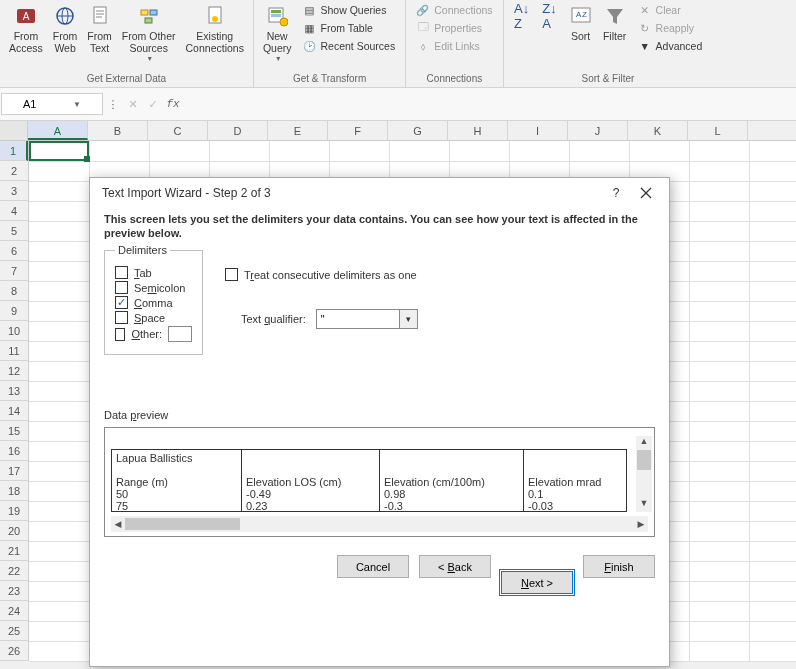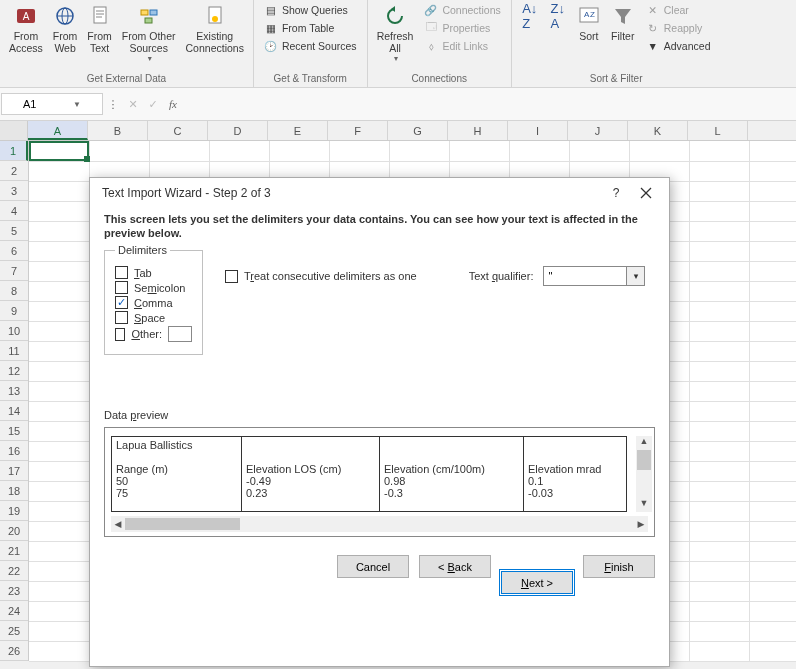--- a/index.html
+++ b/index.html
@@ -17,21 +17,21 @@
   .smbtn { display: flex; align-items: center; gap: 4px; font-size: 10.5px; color: #3b3b3b; padding: 1px 2px; cursor: pointer; }
   .smbtn.disabled { color: #a0a0a0; cursor: default; }
   .smbtn .sicon { width: 14px; height: 14px; display: inline-flex; align-items: center; justify-content: center; }
   .caret::after { content: "▾"; font-size: 8px; margin-left: 2px; color: #666; }
 
   
   .subbar { background: #f8f8f8; height: 33px; border-bottom: 1px solid #d4d4d4; display: flex; align-items: center; padding: 4px 1px; }
   .namebox { width: 102px; height: 22px; border: 1px solid #cfcfcf; background: #fff; font-size: 11px; padding: 2px 21px; display: flex; align-items: center; justify-content: space-between; }
   .namebox .dd { font-size: 8px; color: #666; }
   .subbar-btn { width: 20px; height: 22px; display: flex; align-items: center; justify-content: center; color: #666; font-size: 11px; }
-  .fx { font-style: italic; font-family: Liberation Serif, serif; }
+  .fx { font-style: italic; font-family: Liberation Mono, monospace; }
 
   
   .sheet { position: relative; background: #fff; }
   .col-headers { display: flex; height: 20px; background: #f0f0f0; border-bottom: 1px solid #ccc; }
   .corner { width: 28px; border-right: 1px solid #ccc; background: #e6e6e6; }
   .colh { width: 60px; border-right: 1px solid #d4d4d4; font-size: 11px; color: #555; text-align: center; line-height: 20px; }
   .colh.sel { background: #d9e1f2; border-bottom: 2px solid #217346; color: #217346; }
   .rows { display: flex; }
   .row-headers { display: flex; flex-direction: column; background: #f0f0f0; border-right: 1px solid #ccc; }
   .rowh { width: 28px; height: 20px; border-bottom: 1px solid #d4d4d4; font-size: 11px; color: #555; text-align: center; line-height: 20px; }
@@ -52,29 +52,29 @@
   .instruct { margin-bottom: 10px; line-height: 14px; font-weight: bold; }
 
   .delim-area { display: flex; align-items: flex-start; gap: 22px; }
   .delim-box { border: 1px solid #c0c0c0; padding: 1px 10px 10px 10px; position: relative; width: 99px; }
   .delim-box .legend { position: relative; top: -8px; background: #fff; padding: 0 3px; display: inline-block; }
   .chk { display: flex; align-items: center; gap: 6px; margin: 2px 0; }
   .chkbox { width: 13px; height: 13px; border: 1px solid #333; display: inline-flex; align-items: center; justify-content: center; background: #fff; cursor: pointer; }
   .chkbox.checked::before { content: "✓"; font-size: 11px; color: #0a5dc2; line-height: 11px; }
   .other-input { width: 24px; height: 16px; border: 1px solid #888; }
 
-  .right-opts { display: flex; flex-direction: row; gap: 36px; padding-top: 16px; }
+  .right-opts { display: flex; flex-direction: column; gap: 26px; padding-top: 16px; }
   .qualrow { display: flex; align-items: center; gap: 10px; margin-left: 16px; }
   .combo { display: inline-flex; border: 1px solid #888; height: 20px; }
   .combo input { border: none; width: 82px; padding: 0 4px; font-size: 11px; outline: none; }
   .combo .ddbtn { width: 18px; border-left: 1px solid #888; display: flex; align-items: center; justify-content: center; font-size: 9px; cursor: pointer; background: #efefef; }
 
   .preview-label { margin-top: 54px; margin-bottom: 6px; }
   .preview-box { border: 1px solid #888; height: 110px; padding: 8px 6px 4px 6px; position: relative; display: flex; flex-direction: column; }
-  .pvtable { display: flex; font-family: Consolas, 'Courier New', monospace; font-size: 11px; flex: 1; overflow: hidden; }
+  .pvtable { display: flex; font-family: Consolas, 'Courier New', monospace; font-size: 11px; flex: 1; overflow: hidden; margin-top: 13px; }
   .pvcol { border: 1px solid #333; border-right: none; padding: 2px 4px; white-space: pre; }
   .pvcol:last-of-type { border-right: 1px solid #333; }
   .pvscroll-v { position: absolute; right: 2px; top: 8px; bottom: 24px; width: 16px; background: #f0f0f0; display: flex; flex-direction: column; align-items: center; }
   .pvscroll-v .arrow { font-size: 9px; color: #555; height: 14px; cursor: pointer; }
   .pvscroll-v .thumb { background: #c8c8c8; width: 14px; height: 20px; margin-top: 0; }
   .pvscroll-h { height: 16px; margin-top: 4px; background: #f0f0f0; display: flex; align-items: center; }
   .pvscroll-h .arrow { font-size: 9px; color: #555; width: 14px; text-align: center; cursor: pointer; }
   .pvscroll-h .track { flex: 1; position: relative; height: 14px; }
   .pvscroll-h .thumb { position: absolute; left: 0; width: 115px; top: 1px; bottom: 1px; background: #c8c8c8; }
 
@@ -143,50 +143,52 @@
           </span>
         <span class="lbl">Existing
 Connections</span>
       </div>
     </div>
     <div class="ribbon-group-label">Get External Data</div>
   </div>
 
   <div class="ribbon-group">
     <div class="ribbon-group-items">
+      <div class="rbtn caret">
+        <span class="icon">
+            <svg width="22" height="22">
+              <rect x="3" y="3" width="14" height="14" fill="#fff" stroke="#888"></rect>
+              <rect x="5" y="5" width="10" height="3" fill="#70ad47"></rect>
+              <rect x="5" y="9" width="10" height="3" fill="#9cc3e6"></rect>
+              <circle cx="18" cy="17" r="4" fill="#ffc000" stroke="#bf8f00"></circle>
+            </svg>
+          </span>
+        <span class="lbl">New
+Query</span>
+      </div>
       <div class="vcol">
         <div class="smbtn">
             <span class="sicon">▤</span>
             <span>Show Queries</span>
           </div>
         <div class="smbtn">
             <span class="sicon">▦</span>
             <span>From Table</span>
           </div>
         <div class="smbtn">
             <span class="sicon">🕑</span>
             <span>Recent Sources</span>
           </div>
       </div>
     </div>
     <div class="ribbon-group-label">Get &amp; Transform</div>
   </div>
 
   <div class="ribbon-group">
     <div class="ribbon-group-items">
-      <div class="rbtn caret">
-        <span class="icon">
-            <svg width="22" height="22">
-              <path d="M11 4 a7 7 0 1 0 7 7" fill="none" stroke="#217346" stroke-width="2"></path>
-              <polygon points="11,1 11,7 7,4" fill="#217346"></polygon>
-            </svg>
-          </span>
-        <span class="lbl">Refresh
-All</span>
-      </div>
       <div class="vcol">
         <div class="smbtn disabled">
             <span class="sicon">🔗</span>
             <span>Connections</span>
           </div>
         <div class="smbtn disabled">
             <span class="sicon">🗔</span>
             <span>Properties</span>
           </div>
         <div class="smbtn disabled">

